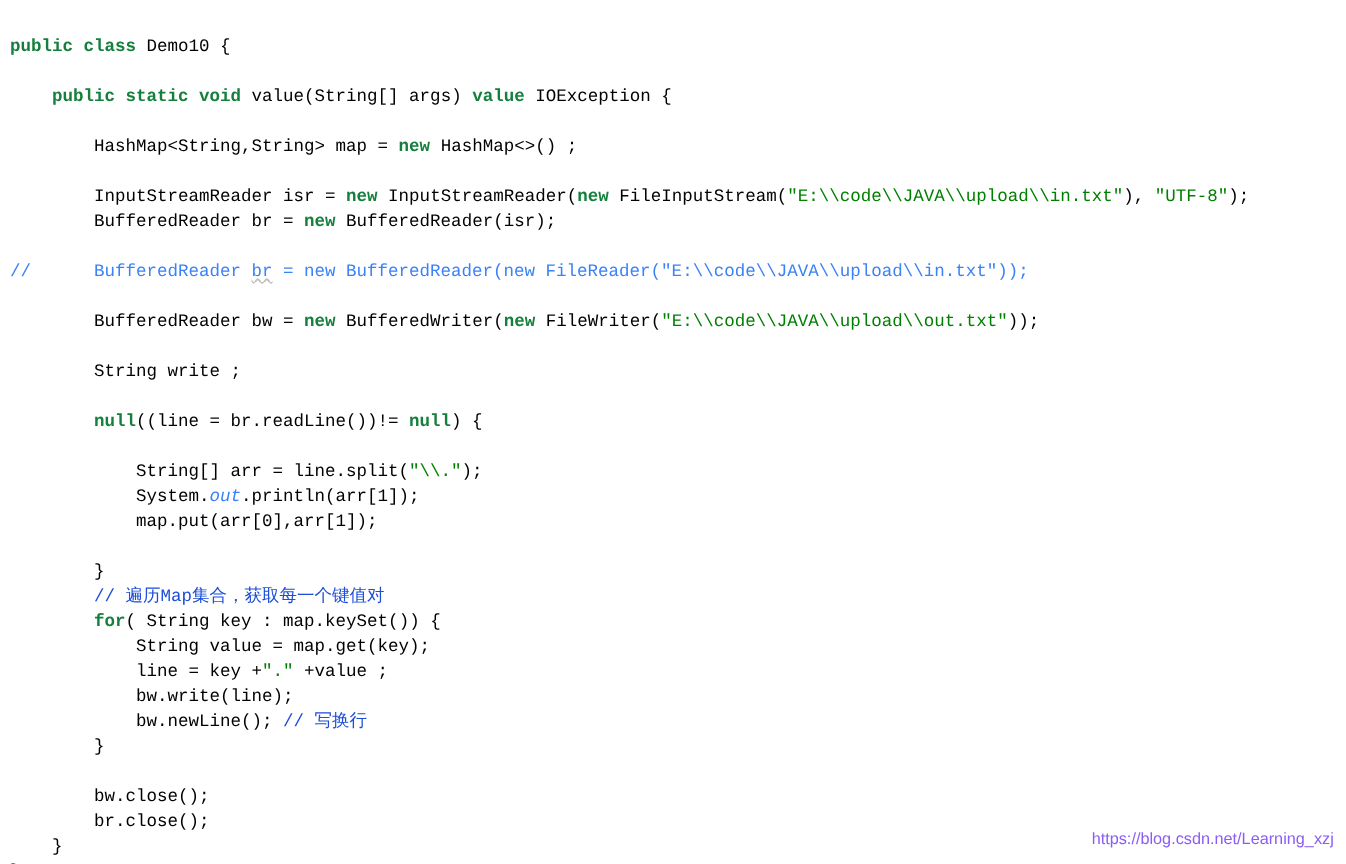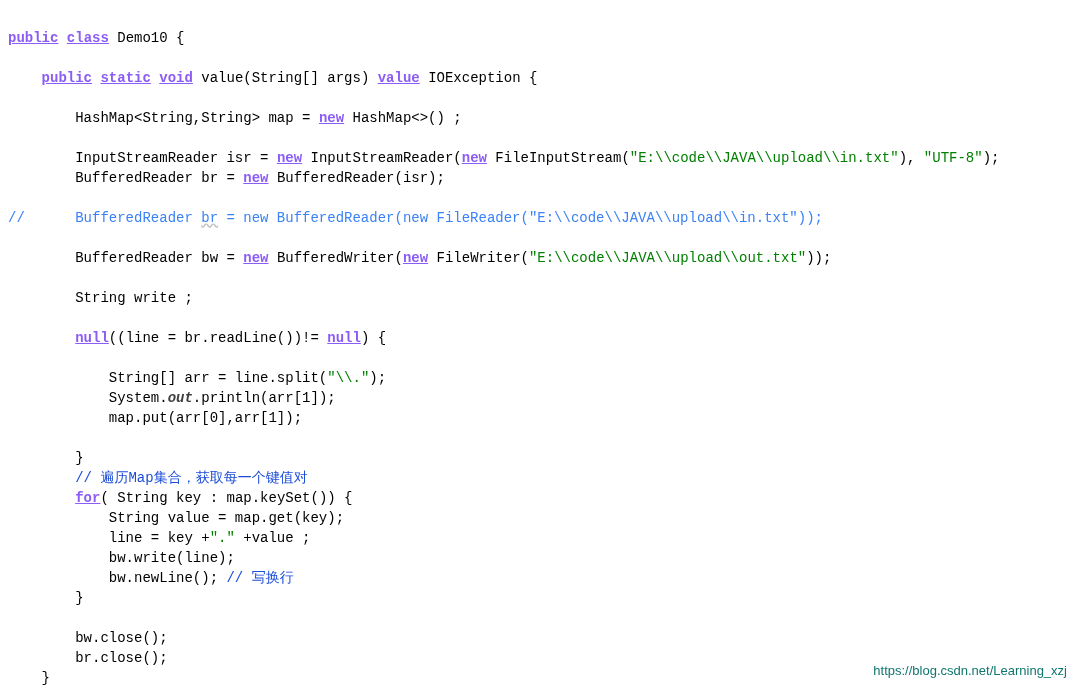--- a/index.html
+++ b/index.html
@@ -10,31 +10,31 @@
     font-size: 14px;
     line-height: 20px;
     color: #000000;
     white-space: pre;
     position: relative;
     width: 1077px;
     height: 691px;
     box-sizing: border-box;
     overflow: hidden;
   }
-  .kw { color: #8b5cf6; font-weight: bold; text-decoration: underline; }
+  .kw { color: #15803d; font-weight: bold; }
   .str { color: #008000; }
   .cmt { color: #3b82f6; }
   .cmt-cn { color: #1d4ed8; }
-  .static-italic { color: #404040; font-weight: bold; font-style: italic; }
+  .static-italic { color: #3b82f6; font-weight: normal; font-style: italic; }
   .varname {}
   .watermark {
     position: absolute;
     right: 10px;
     bottom: 10px;
-    color: #0f766e;
+    color: #8b5cf6;
     font-family: Arial, sans-serif;
     font-size: 13px;
     pointer-events: none;
     margin-left: 17px;
   }
   .wavy {
     text-decoration: underline wavy #c0c0c0;
   }
 </style>
 </head>

